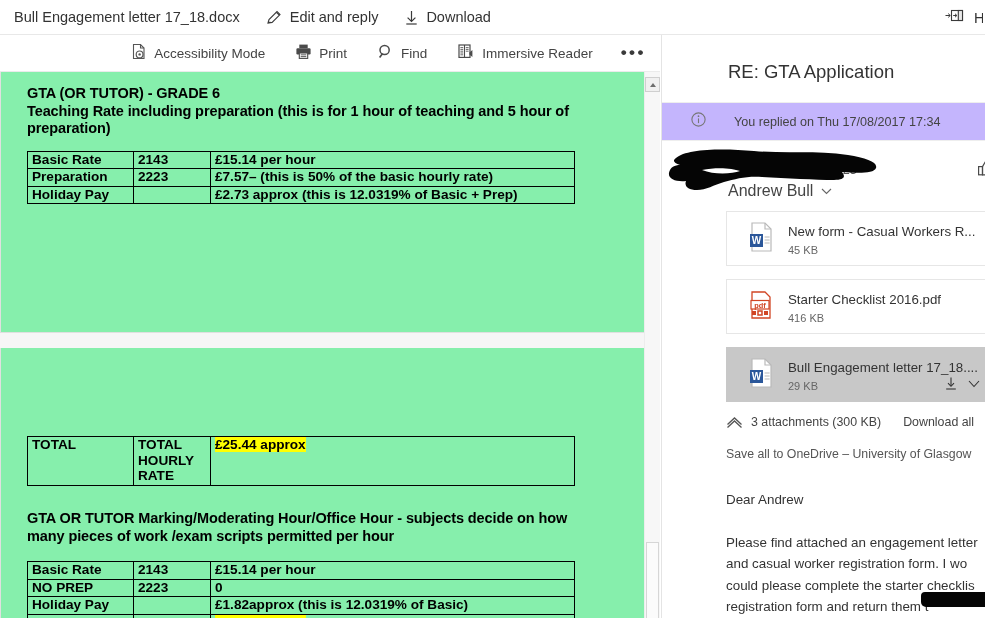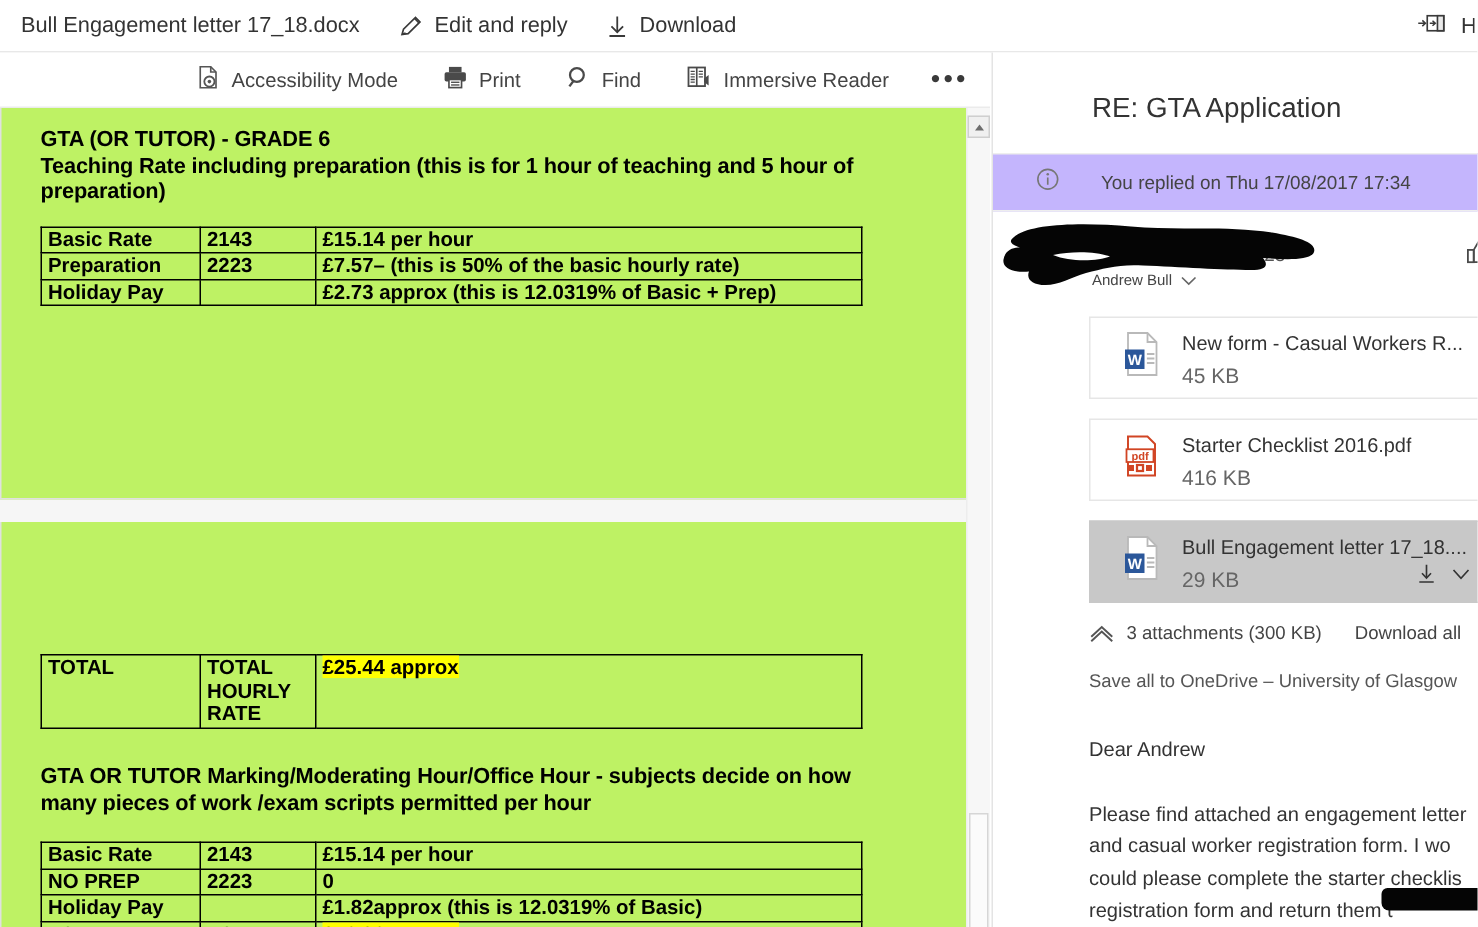--- a/index.html
+++ b/index.html
@@ -104,21 +104,21 @@
 
   #pages {
     position: absolute;
     left: 0; top: 37px;
     width: 645px;
     height: 546px;
     overflow: hidden;
     background: #f6f6f6;
   }
   .page {
-    background: #bef264;
+    background: #86efac;
     border: 1px solid #e0e0e0;
     border-top: none;
     box-sizing: border-box;
     width: 773px;
     position: absolute;
     left: 0;
   }
   #page1 { top: -1px; height: 262px; }
   #page2 { top: 276px; height: 330px; }
 
@@ -229,21 +229,21 @@
   #sent-line {
     position: absolute;
     left: 72px; top: 22px;
     font-size: 12.6px;
     color: #555555;
     white-space: nowrap;
   }
   #sender-line {
     position: absolute;
     left: 66px; top: 41px;
-    font-size: 10px;
+    font-size: 16px;
     color: #444444;
     white-space: nowrap;
   }
   #thumbsup {
     position: absolute;
     right: 23px; top: 16px;
     cursor: pointer;
   }
   #redaction-1 {
     position: absolute;
@@ -271,21 +271,21 @@
     border-color: #c8c8c8;
   }
   .att-ic { margin-left: 19px; width: 30px; }
   .att-txt { margin-left: 12px; overflow: hidden; }
   .att-name {
     font-size: 13.3px;
     color: #333333;
     white-space: nowrap;
   }
   .att-size {
-    font-size: 14px;
+    font-size: 11px;
     color: #666666;
     margin-top: 4px;
   }
   .att-actions {
     position: absolute;
     right: 6px; bottom: 6px;
     display: flex;
     gap: 9px;
     align-items: center;
   }

